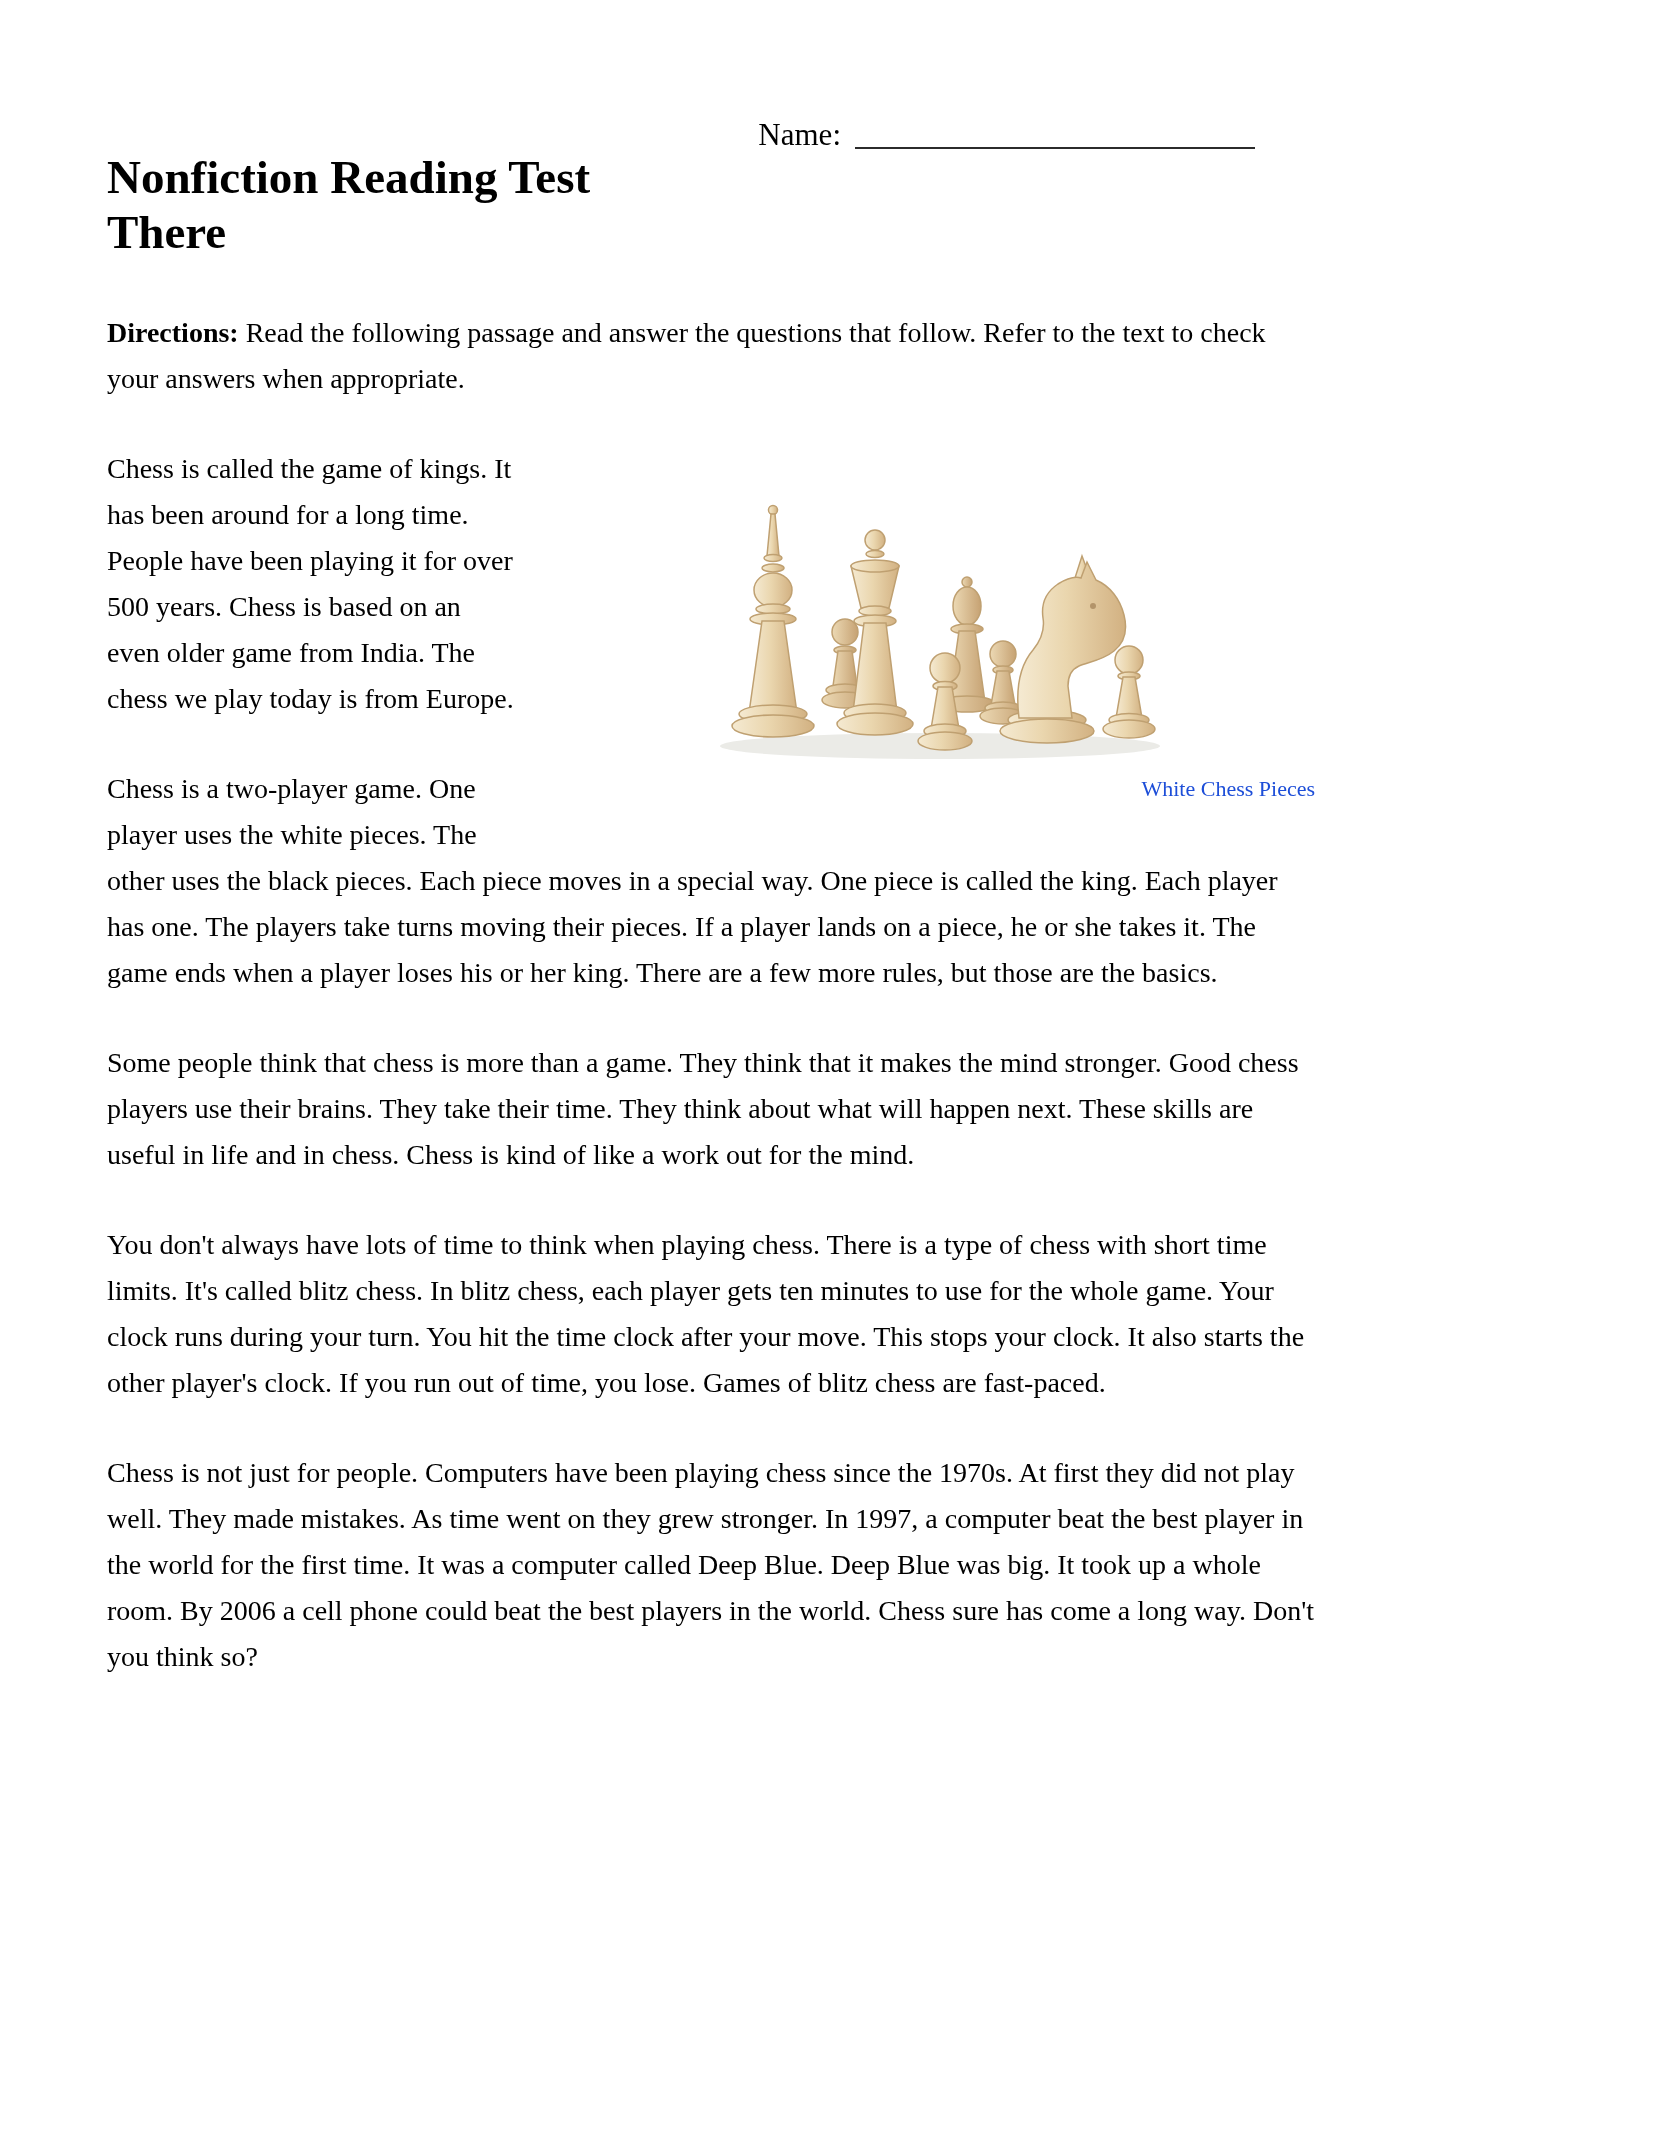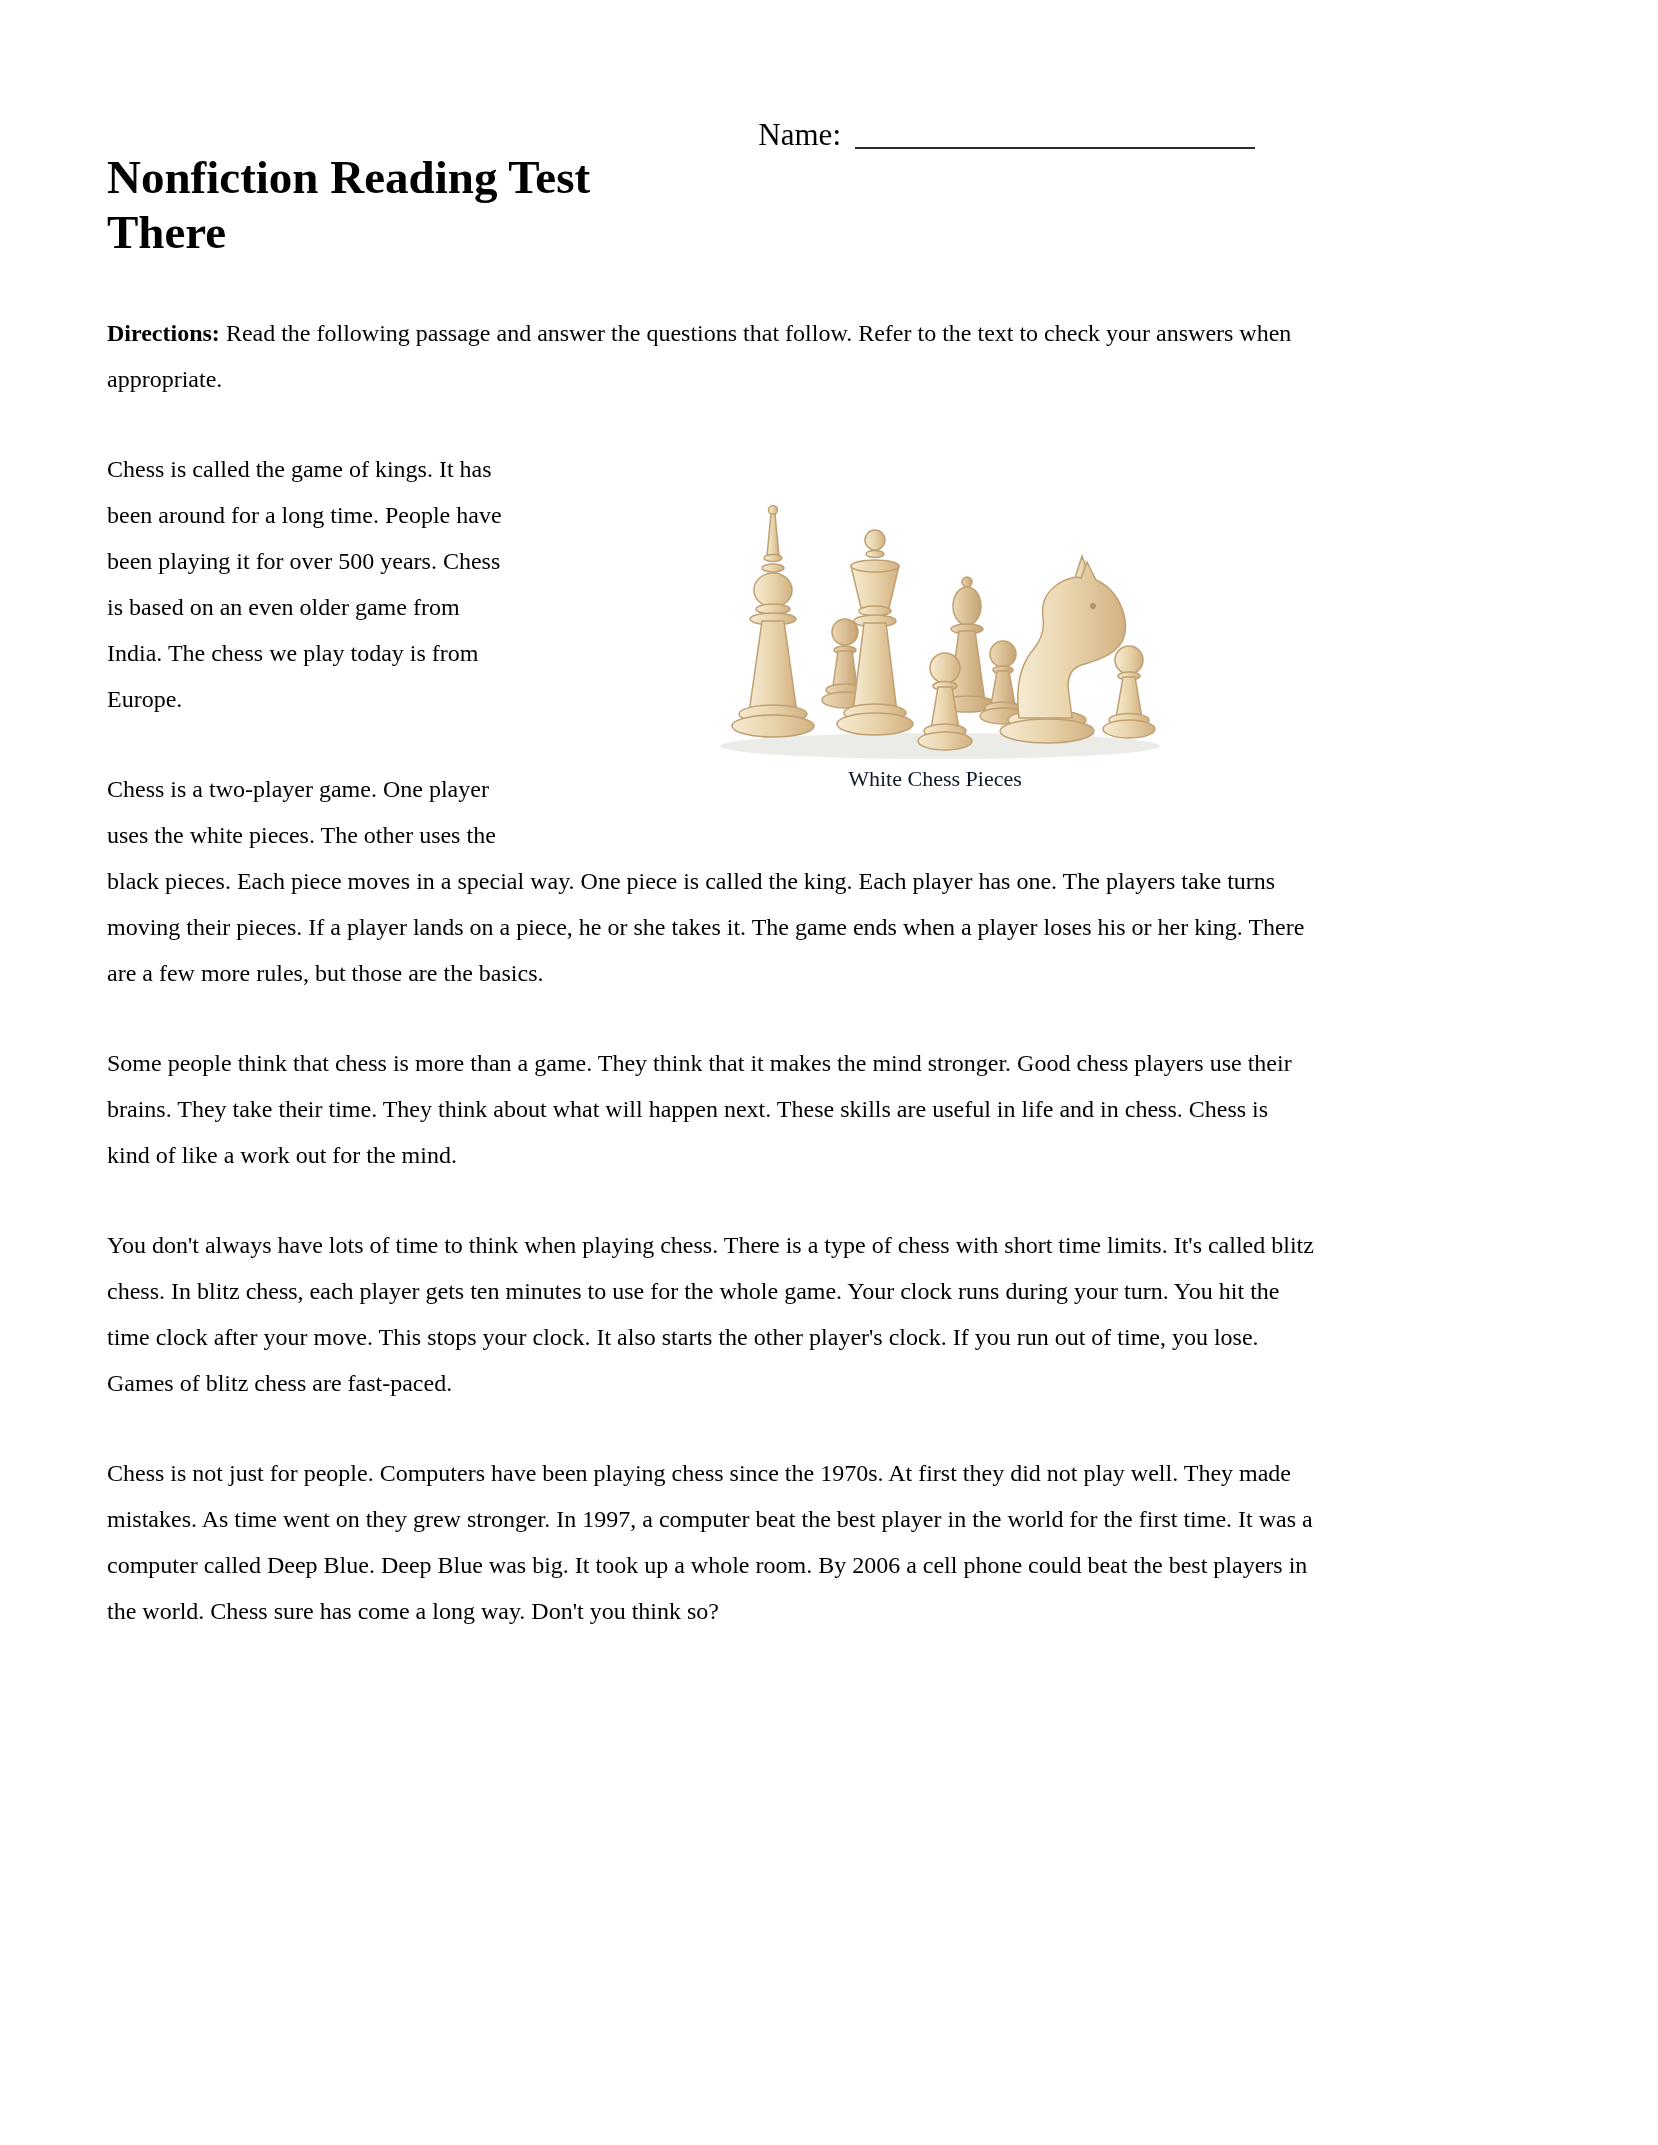--- a/index.html
+++ b/index.html
@@ -40,43 +40,44 @@
   .content {
     padding: 150px 108px 0 107px;
   }
   .title-block { margin: 0 0 50px 0; }
   .title-line {
     font-size: 47px;
     font-weight: bold;
     line-height: 55px;
   }
   p.body-par {
-    font-size: 24px;
+    font-size: 28px;
     line-height: 46px;
     margin: 0 0 44px 0;
     text-align: left;
   }
   .directions-label { font-weight: bold; }
   .chess-figure {
     float: right;
     width: 760px;
     margin: 8px 0 12px 40px;
     padding-bottom: 28px;
     text-align: center;
   }
   .chess-svg {
     display: block;
     margin: 0 auto;
   }
   .chess-caption {
     display: block;
-    margin-top: 0;
+    margin-top: 10px;
     font-size: 22px;
     line-height: 30px;
-    color: #0f172a;
+    color: #1d4ed8;
+    text-align: right;
   }
 </style>
 </head>
 <body>
 
 <div class="page">
 
   <div class="name-row">
     <span>Name:</span><span class="name-blank"></span>
   </div>

